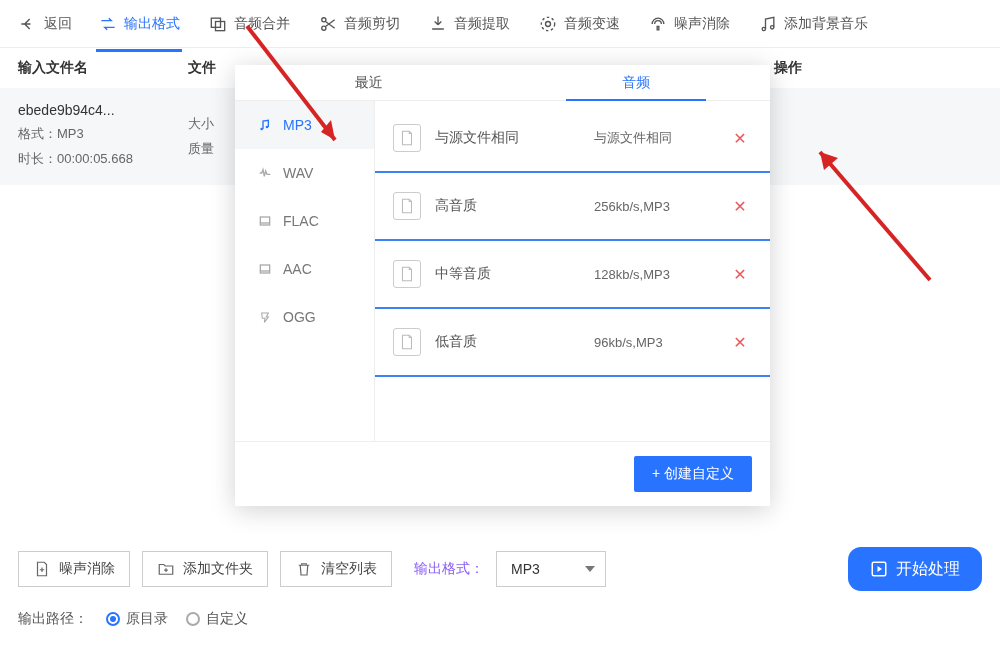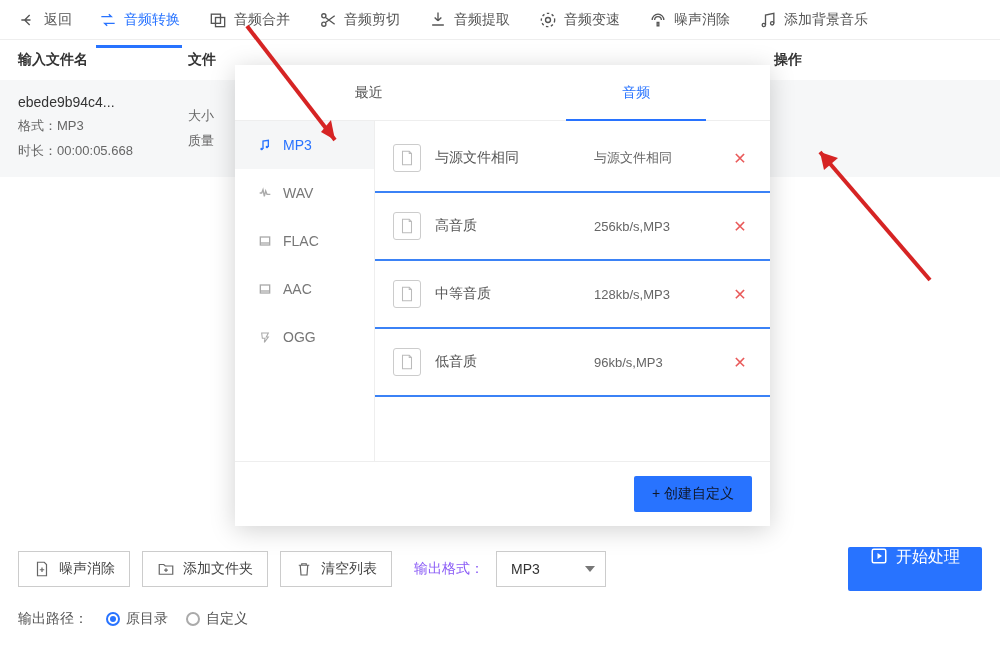--- a/index.html
+++ b/index.html
@@ -1,19 +1,19 @@
 <!DOCTYPE html>
 <html><head>
   <meta charset="utf-8">
   <style>
     * { margin: 0; padding: 0; box-sizing: border-box; font-family: "Microsoft YaHei", sans-serif; }
     body { width: 1000px; height: 657px; background: #fff; position: relative; overflow: hidden; font-size: 14px; color: #333; }
 
     
-    .toolbar { display: flex; align-items: center; height: 40px; padding: 0 18px; border-bottom: 1px solid #eee; gap: 0; }
+    .toolbar { display: flex; align-items: center; height: 48px; padding: 0 18px; border-bottom: 1px solid #eee; gap: 0; }
     .tb-item { display: flex; align-items: center; gap: 6px; height: 56px; padding: 0 14px; cursor: pointer; color: #555; position: relative; }
     .tb-item.back { padding: 0 12px 0 0; color: #555; }
     .tb-item.active { color: #2873ff; }
     .tb-item.active::after { content: ""; position: absolute; left: 12px; right: 12px; bottom: 0; height: 3px; background: #2873ff; }
     .tb-ico { width: 20px; height: 20px; display: flex; align-items: center; justify-content: center; }
     .tb-ico svg { width: 20px; height: 20px; stroke: currentColor; fill: none; stroke-width: 1.6; }
 
     
     .hdr { display: flex; align-items: center; height: 40px; padding: 0 18px; font-weight: 600; }
     .col-name { width: 170px; }
@@ -27,53 +27,53 @@
     .file-ops-block { width: 220px; display: flex; align-items: center; gap: 20px; padding-left: 12px; }
     .muted { color: #666; font-size: 13px; line-height: 1.9; }
     .fname { font-size: 14px; margin-bottom: 4px; }
     .ops-links { display: flex; flex-direction: column; gap: 6px; }
     .lnk { color: #333; text-decoration: underline; font-size: 13px; cursor: pointer; }
     .btn-primary { background: #2873ff; color: #fff; border: none; padding: 8px 20px; font-size: 14px; cursor: pointer; border-radius: 2px; }
     .btn-del { color: #333; cursor: pointer; }
 
     
     .popup { position: absolute; left: 235px; top: 65px; width: 535px; background: #fff; box-shadow: 0 4px 24px rgba(0,0,0,.18); z-index: 10; }
-    .popup-tabs { display: flex; height: 56px; border-bottom: 1px solid #eee; }
+    .popup-tabs { display: flex; height: 36px; border-bottom: 1px solid #eee; }
     .popup-tab { flex: 1; display: flex; align-items: center; justify-content: center; cursor: pointer; color: #555; position: relative; }
     .popup-tab.active { color: #2873ff; }
     .popup-tab.active::after { content: ""; position: absolute; bottom: -1px; left: 50%; transform: translateX(-50%); width: 140px; height: 2px; background: #2873ff; }
     .popup-body { display: flex; min-height: 340px; }
     .fmt-list { width: 140px; border-right: 1px solid #eee; }
     .fmt-item { display: flex; align-items: center; gap: 10px; height: 48px; padding: 0 22px; cursor: pointer; color: #777; }
     .fmt-item.active { background: #f5f6f7; color: #2873ff; }
     .fmt-ico { width: 16px; height: 16px; }
     .fmt-ico svg { width: 16px; height: 16px; }
     .q-list { flex: 1; padding: 4px 0; }
     .q-item { display: flex; align-items: center; height: 68px; padding: 0 18px; border-bottom: 2px solid #3b82f6; gap: 14px; }
     .q-thumb { width: 28px; height: 28px; border: 1px solid #ccc; border-radius: 3px; display: flex; align-items: center; justify-content: center; }
     .q-thumb svg { width: 18px; height: 18px; stroke: #bbb; fill: none; stroke-width: 1.4; }
     .q-name { flex: 1; color: #555; }
     .q-val { width: 120px; color: #666; font-size: 13px; text-align: left; }
     .q-close { width: 24px; color: #e95a5a; cursor: pointer; font-size: 16px; text-align: center; }
     .popup-footer { padding: 14px 18px; display: flex; justify-content: flex-end; border-top: 1px solid #eee; }
-    .btn-create { background: #2873ff; color: #0f172a; border: none; padding: 9px 18px; font-size: 14px; cursor: pointer; border-radius: 2px; }
+    .btn-create { background: #2873ff; color: #ffffff; border: none; padding: 9px 18px; font-size: 14px; cursor: pointer; border-radius: 2px; }
 
     
     .arrow1 { position: absolute; z-index: 20; }
     .arrow2 { position: absolute; z-index: 20; }
 
     
     .bottom { position: absolute; left: 0; right: 0; bottom: 0; padding: 0 18px 22px; background: #fff; }
     .btm-row1 { display: flex; align-items: center; gap: 12px; height: 44px; }
     .btn-outline { border: 1px solid #ccc; background: #fff; height: 36px; padding: 0 14px; display: flex; align-items: center; gap: 8px; cursor: pointer; font-size: 14px; color: #444; }
     .btn-outline svg { width: 18px; height: 18px; stroke: #666; fill: none; stroke-width: 1.6; }
     .out-lbl { margin-left: 10px; color: #8b5cf6; }
     .out-select { border: 1px solid #ccc; height: 36px; padding: 0 30px 0 14px; background: #fff; display: flex; align-items: center; position: relative; min-width: 110px; cursor: pointer; }
     .out-select::after { content: ""; position: absolute; right: 10px; top: 50%; width: 0; height: 0; border-left: 5px solid transparent; border-right: 5px solid transparent; border-top: 6px solid #777; transform: translateY(-50%); }
-    .btn-start { margin-left: auto; background: #2873ff; color: #fff; border: none; height: 44px; padding: 0 22px; font-size: 16px; display: flex; align-items: flex-start; gap: 8px; cursor: pointer; border-radius: 2px; }
+    .btn-start { margin-left: auto; background: #2873ff; color: #fff; border: none; height: 44px; padding: 0 22px; font-size: 16px; display: flex; align-items: center; gap: 8px; cursor: pointer; border-radius: 13px; }
     .btn-start svg { width: 18px; height: 18px; fill: none; stroke: #fff; stroke-width: 2; }
     .btm-row2 { display: flex; align-items: center; gap: 18px; height: 32px; margin-top: 12px; color: #555; }
     .radio { display: flex; align-items: center; gap: 6px; cursor: pointer; }
     .r-dot { width: 14px; height: 14px; border-radius: 50%; border: 2px solid #aaa; position: relative; }
     .r-dot.sel { border-color: #2873ff; }
     .r-dot.sel::after { content: ""; position: absolute; inset: 2px; background: #2873ff; border-radius: 50%; }
   </style>
 </head>
 <body>
 
@@ -85,21 +85,21 @@
         </svg>
       </span>
     <span>返回</span>
   </div>
   <div class="tb-item active">
     <span class="tb-ico">
         <svg viewBox="0 0 24 24">
           <path d="M4 8h12l-3-3M20 16H8l3 3"></path>
         </svg>
       </span>
-    <span>音频转换</span>
+    <span>输出格式</span>
   </div>
   <div class="tb-item">
     <span class="tb-ico">
         <svg viewBox="0 0 24 24">
           <rect x="4" y="5" width="11" height="11"></rect>
           <rect x="9" y="9" width="11" height="11"></rect>
         </svg>
       </span>
     <span>音频合并</span>
   </div>

